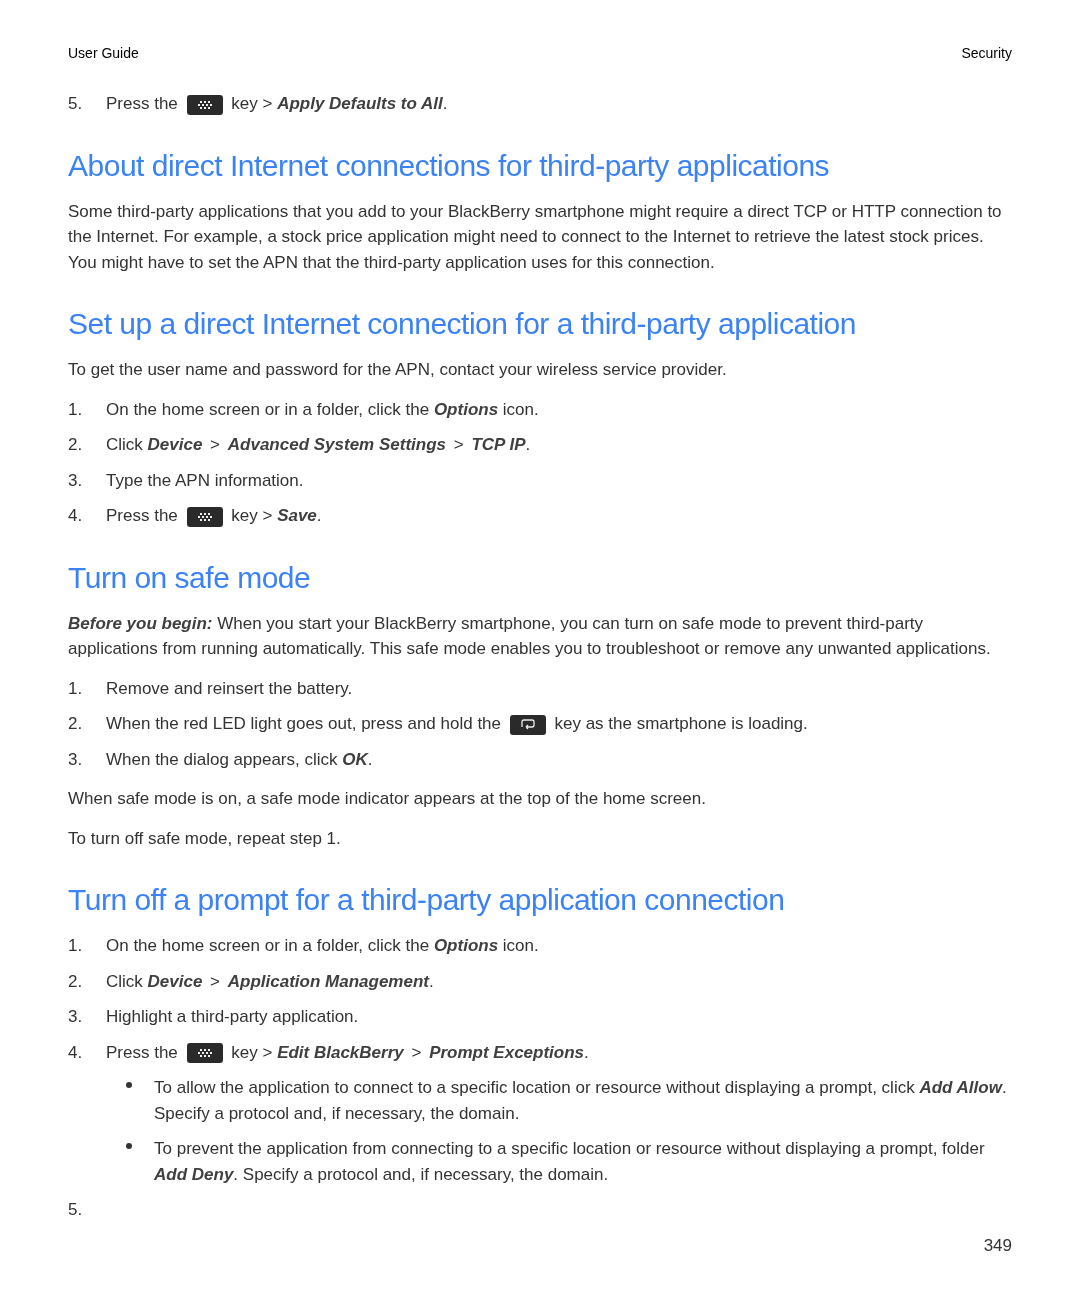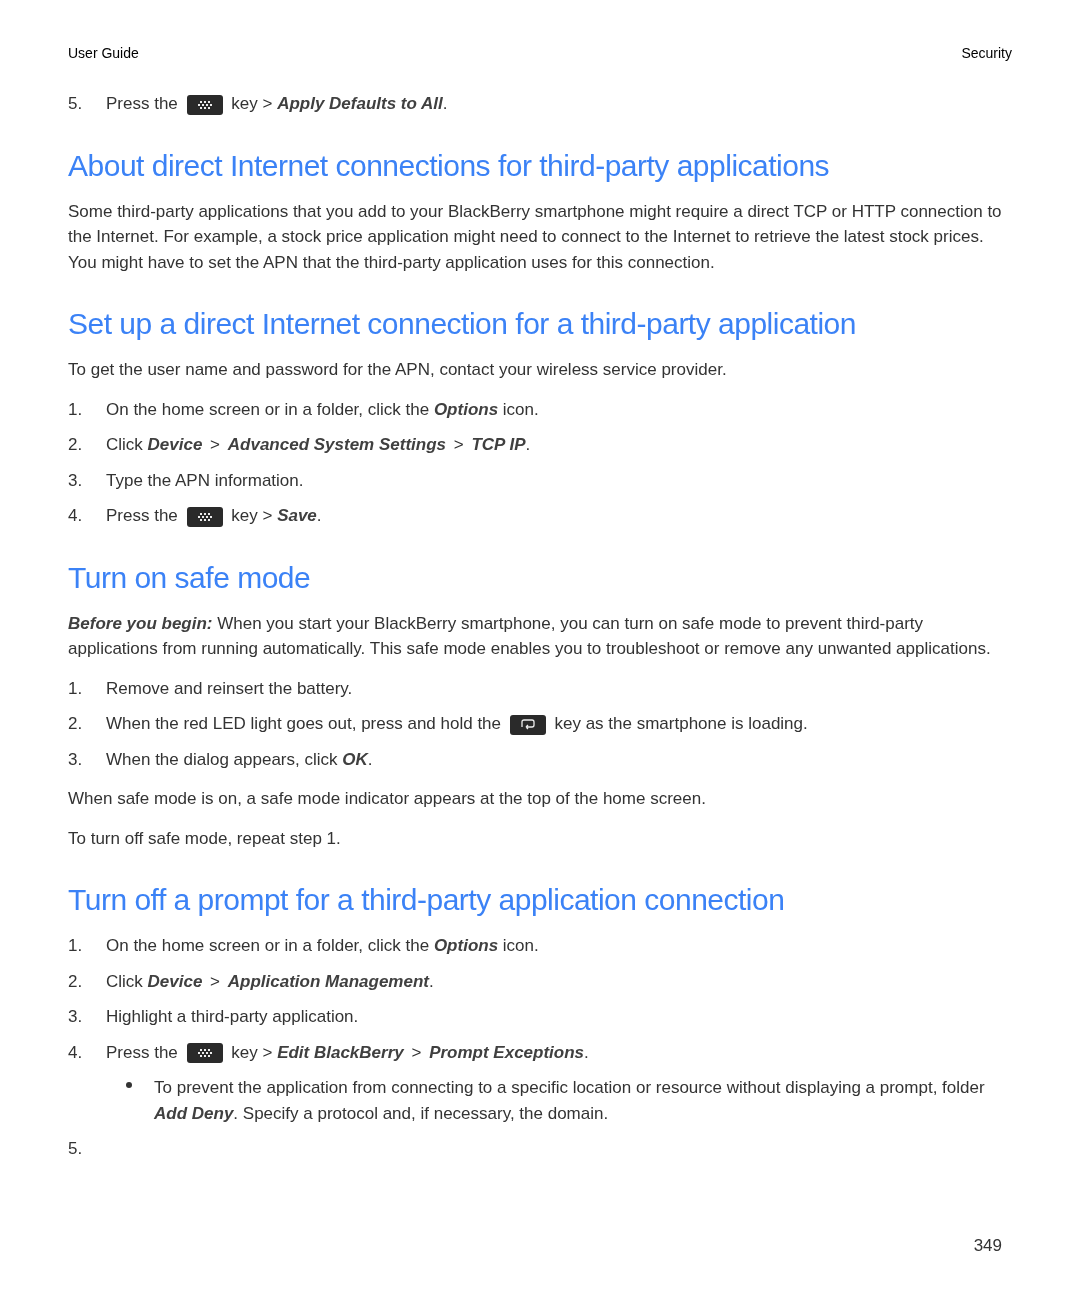--- a/index.html
+++ b/index.html
@@ -108,21 +108,21 @@
       display: block;
     }
     .bold {
       font-weight: bold;
       color: #404040;
       font-style: italic;
     }
     .footer {
       position: absolute;
       bottom: 40px;
-      right: 78px;
+      right: 68px;
       font-size: 17px;
       color: #333333;
     }
     .ol-container {
       margin-bottom: 14px;
     }
     .gt {
       margin: 0 3px;
     }
   </style>
@@ -275,20 +275,24 @@
             <span class="menu-dot"></span>
           </span>
       </span>
     </span>
     <span> key &gt; </span><span class="bold">Edit BlackBerry</span><span class="gt"> &gt; </span><span class="bold">Prompt Exceptions</span><span>.</span>
   </div>
 
   <div class="step-item" style="padding-left:38px;">
     <div class="bullet-item">
       <span class="bullet-dot"></span>
+      <span>To allow the application to connect to a specific location or resource without displaying a prompt, click </span><span class="bold">Add Allow</span><span>. Specify a protocol and, if necessary, the domain.</span>
+    </div>
+    <div class="bullet-item">
+      <span class="bullet-dot"></span>
       <span>To prevent the application from connecting to a specific location or resource without displaying a prompt, folder </span><span class="bold">Add Deny</span><span>. Specify a protocol and, if necessary, the domain.</span>
     </div>
   </div>
 
   <div class="step-item">
     <span class="list-num">5.</span>
   </div>
 </div>
 
 <div class="footer">349</div>

